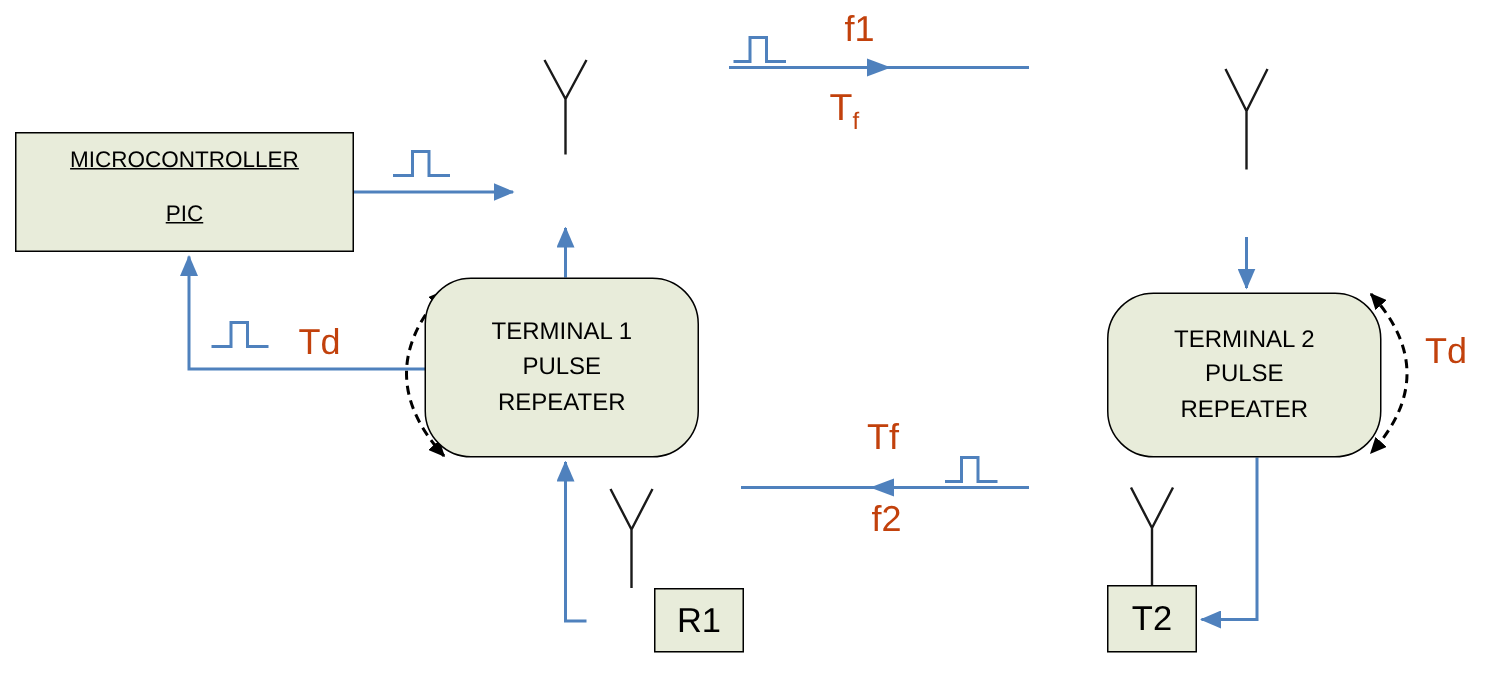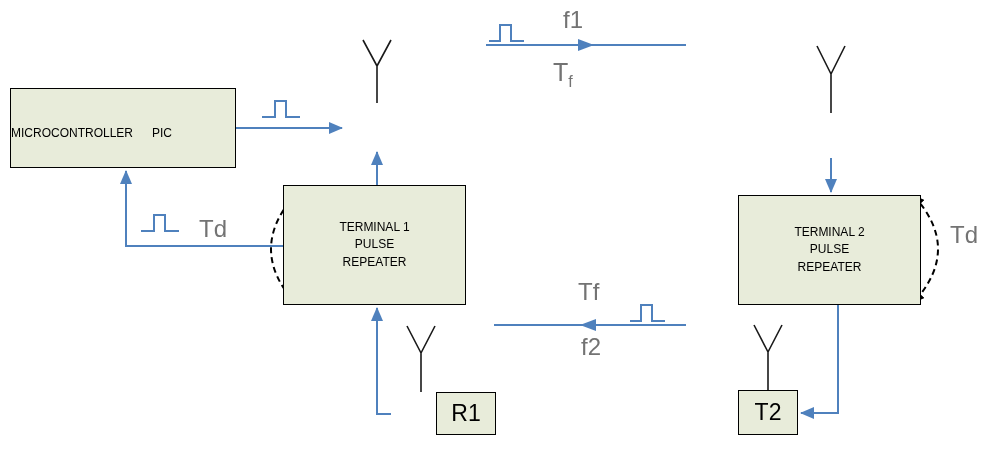--- a/index.html
+++ b/index.html
@@ -21,30 +21,31 @@
     position: absolute;
     background: #e8ecda;
     border: 1px solid #000;
     display: flex;
     align-items: center;
     justify-content: center;
     text-align: center;
     color: #000;
   }
   .box.node { font-size: 23px; }
-  .box.terminal { font-size: 12px; line-height: 1.45; white-space: pre-line; }
+  .box.terminal { font-size: 16px; line-height: 1.45; white-space: pre-line; border-radius: 31px; }
   .box.micro {
-    flex-direction: row;
+    flex-direction: column;
     justify-content: flex-start;
     padding-top: 9px;
     gap: 19px;
-    font-size: 12px;
+    font-size: 15px;
+    text-decoration: underline;
   }
 
-  .lbl { position: absolute; font-size: 24px; color: #737373; }
+  .lbl { position: absolute; font-size: 24px; color: #c2410c; }
   .lbl .sub { font-size: 16px; vertical-align: sub; }
 
   
   #box-micro     { left: 10px;  top: 88px;  width: 226px; height: 80px; }
   #box-t1        { left: 346px; top: 103px; width: 60px;  height: 45px; }
   #box-terminal1 { left: 283px; top: 185px; width: 183px; height: 120px; }
   #box-r1        { left: 391px; top: 392px; width: 60px;  height: 43px; margin-left: 45px; }
   #box-r2        { left: 801px; top: 113px; width: 60px;  height: 45px; }
   #box-terminal2 { left: 738px; top: 195px; width: 183px; height: 110px; }
   #box-t2        { left: 738px; top: 390px; width: 60px;  height: 45px; }

